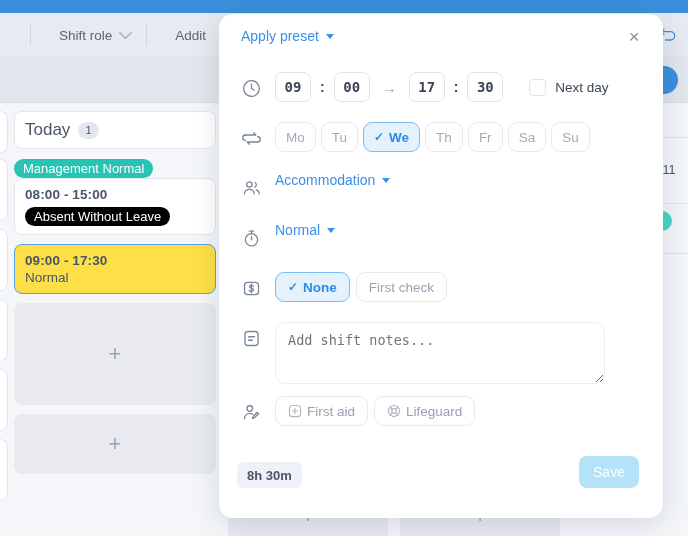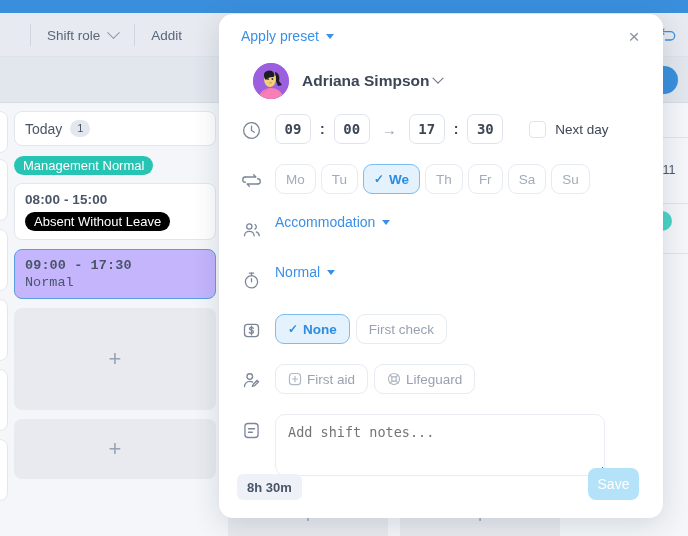--- a/index.html
+++ b/index.html
@@ -15,21 +15,21 @@
   .app-bg { position: absolute; inset: 0; background: #f4f6f9; }
   .topbar { position: absolute; left: 0; top: 0; width: 688px; height: 13px; background: #3a8fdd; }
   .toolbar {
     position: absolute; left: 0; top: 13px; width: 688px; height: 44px;
     background: #e7eaf0; border-bottom: 1px solid #dde1e8;
   }
   .toolbar-inner { display: flex; align-items: center; height: 44px; padding-left: 14px; }
   .tb-sep { width: 1px; height: 22px; background: #cfd5df; margin: 0 16px; }
   .tb-item {
     display: flex; align-items: center; gap: 9px;
-    font-size: 13.5px; color: #5a6678; white-space: nowrap;
+    font-size: 13.5px; color: #5a6678; white-space: nowrap; margin-left: 12px;
   }
   .chev {
     display: inline-block; width: 9px; height: 9px;
     border-right: 1.6px solid #8d97a8; border-bottom: 1.6px solid #8d97a8;
     transform: rotate(45deg) translate(-2px,-2px);
   }
   .tb-right { margin-left: auto; display:flex; align-items:center; padding-right: 10px; }
   .undo-ic { color: #3a8fdd; }
 
   .band {
@@ -46,25 +46,25 @@
   }
 
   .grid { position: absolute; left: 0; top: 103px; width: 688px; bottom: 0; }
   .day-col {
     position: absolute; left: 14px; top: 8px; width: 202px;
   }
   .card {
     background: #ffffff; border: 1px solid #e3e7ed; border-radius: 8px;
     padding: 8px 10px; margin-bottom: 9px;
   }
-  .card.sel { background: #c4b5fd; border: 1.5px solid #5b9ee0; font-family: Liberation Mono, monospace; }
+  .card.sel { background: #fde047; border: 1.5px solid #5b9ee0; }
   .card-time { font-size: 13.5px; font-weight: bold; color: #4a5567; letter-spacing: .1px; }
   .card-sub { font-size: 13.5px; color: #4a5567; margin-top: 2px; }
   .today-row { display: flex; align-items: center; gap: 8px; }
-  .today-lbl { font-size: 14px; color: #4a5567; }
+  .today-lbl { font-size: 17px; color: #4a5567; }
   .today-cnt {
     font-size: 11px; color: #4a5567; background: #e4e8ee;
     border-radius: 9px; padding: 1px 7px; line-height: 15px;
   }
   .tag {
     display: inline-block; border-radius: 11px; padding: 2px 9px;
     font-size: 13px; color: #ffffff; margin-top: 5px;
   }
   .tag.teal { background: #27c4b4; }
   .tag.pink { background: #000000; }
@@ -156,28 +156,28 @@
   .pill.chip { color: #98a2b1; }
   .pill.chip.on { color: #2f8ce0; }
 
   .lnk { font-size: 14px; color: #3a90e8; display: flex; align-items: center; gap: 7px; cursor: pointer; }
 
   .notes {
     width: 330px; height: 62px; border: 1px solid #e9edf3; border-radius: 10px;
     padding: 9px 12px; font-size: 13.5px; color: #a9b1bf; background: #fff;
   }
 
-  .m-foot { position: absolute; left: 0; bottom: 0; width: 444px; height: 52px; }
+  .m-foot { position: absolute; left: 0; bottom: 12px; width: 444px; height: 52px; }
   .dur {
     position: absolute; left: 18px; top: 8px; height: 26px;
     background: #eef2f8; border-radius: 6px; padding: 0 10px;
     display: flex; align-items: center; font-size: 13px; color: #4a5567; font-weight: bold;
   }
   .save {
-    position: absolute; right: 24px; top: 2px; width: 51px; height: 32px;
+    position: absolute; right: 24px; top: 2px; width: 60px; height: 32px;
     background: #b4e2f8; border-radius: 8px; border: none;
     color: #ffffff; font-size: 14px; font-family: "Liberation Sans", sans-serif;
     cursor: pointer;
   }
   svg { display: block; }
 </style>
 </head>
 <body>
 
 <div id="root">
@@ -223,21 +223,21 @@
 
       <div class="day-col">
 
         <div class="card">
           <div class="today-row">
             <span class="today-lbl">Today</span>
             <span class="today-cnt">1</span>
           </div>
         </div>
 
-        <div style="margin:-4px 0 8px 0">
+        <div style="margin:-4px 0 0 0">
           <span class="tag teal">Management Normal</span>
         </div>
 
         <div class="card">
           <div class="card-time">08:00 - 15:00</div>
           <span class="tag pink">Absent Without Leave</span>
         </div>
 
         <div class="card sel">
           <div class="card-time">09:00 - 17:30</div>
@@ -273,39 +273,20 @@
   <div class="modal">
 
     <div class="m-head">
       <div class="apply-preset">
         <span>Apply preset</span>
         <span class="caret-d"></span>
       </div>
       <div class="close-x">×</div>
     </div>
 
-    <div class="m-user">
-      <div class="avatar">
-        <svg width="36" height="36" viewBox="0 0 36 36">
-          <circle cx="18" cy="18" r="18" fill="#9b5fe0"></circle>
-          <path d="M6 36c0-7 5.4-11 12-11s12 4 12 11z" fill="#f77fb5"></path>
-          <path d="M22 9c4 1 5 5 4 9l3 4-4 1-2-5z" fill="#1d1d26"></path>
-          <ellipse cx="17" cy="16" rx="6" ry="8" fill="#f4cf7a"></ellipse>
-          <path d="M11 11c1-4 8-5 10-1 1 2 .5 4-1 4-3 0-6 1-7 3-1.5-1-2.4-4-2-6z" fill="#1d1d26"></path>
-          <circle cx="15" cy="16" r="0.9" fill="#2b2b33"></circle>
-          <circle cx="19.4" cy="16" r="0.9" fill="#2b2b33"></circle>
-          <path d="M16 19.5c.9.7 2 .7 2.9 0" stroke="#b98c3e" stroke-width=".8" fill="none"></path>
-          <path d="M10 30c2-3 4-4 6-4" stroke="#ef6aa6" stroke-width="1" fill="none"></path>
-        </svg>
-      </div>
-      <div style="display:flex;align-items:center">
-        <span class="uname">Adriana Simpson</span>
-        <span class="chev-sm"></span>
-      </div>
-    </div>
 
     <div class="rows">
 
       <div class="row">
         <div class="row-ic">
           <svg width="21" height="21" viewBox="0 0 24 24" fill="none" stroke="#7b8699" stroke-width="1.5">
             <circle cx="12" cy="12" r="9"></circle>
               <path d="M12 7v5l3.2 2" stroke-linecap="round"></path>
           </svg>
         </div>
@@ -408,20 +389,33 @@
             </div>
             <div class="pill wide chip">
               <span>First check</span>
             </div>
           </div>
       </div>
 
       <div class="row">
         <div class="row-ic">
           <svg width="21" height="21" viewBox="0 0 24 24" fill="none" stroke="#7b8699" stroke-width="1.5" stroke-linecap="round">
+            <rect x="4.5" y="4" width="15" height="16" rx="3.5"></rect>
+            <path d="M8.5 10h7"></path>
+              <path d="M8.5 14h4.5"></path>
+          </svg>
+        </div>
+        <div class="row-body">
+          <textarea class="notes" placeholder="Add shift notes..." style=""></textarea>
+        </div>
+      </div>
+
+      <div class="row">
+        <div class="row-ic">
+          <svg width="21" height="21" viewBox="0 0 24 24" fill="none" stroke="#7b8699" stroke-width="1.5" stroke-linecap="round">
             <circle cx="10" cy="7.5" r="3.2"></circle>
               <path d="M4 19c0-3.4 2.7-6 6-6 1.2 0 2.3.3 3.2.9"></path>
             <path d="M20 13.5 15.5 18l-2.3.6.7-2.2 4.4-4.4z"></path>
           </svg>
         </div>
         <div class="row-body" style="gap:6px" id="skills-body">
             <div class="pill wide chip">
               <span style="display: inline-block; line-height: 0;">
                 <svg width="14" height="14" viewBox="0 0 24 24" fill="none" stroke="#b0b8c5" stroke-width="2" stroke-linecap="round">
                   <rect x="2.5" y="2.5" width="19" height="19" rx="5"></rect>
@@ -435,33 +429,20 @@
                 <svg width="14" height="14" viewBox="0 0 24 24" fill="none" stroke="#b0b8c5" stroke-width="2">
                   <circle cx="12" cy="12" r="9.5"></circle>
                   <circle cx="12" cy="12" r="4"></circle>
                   <path d="M5.2 5.2 9 9M19 5.2 15 9M5.2 19 9 15M19 19 15 15" stroke-linecap="round"></path>
                 </svg>
               </span>
               <span>Lifeguard</span>
             </div>
           </div>
       </div>
-
-      <div class="row">
-        <div class="row-ic">
-          <svg width="21" height="21" viewBox="0 0 24 24" fill="none" stroke="#7b8699" stroke-width="1.5" stroke-linecap="round">
-            <rect x="4.5" y="4" width="15" height="16" rx="3.5"></rect>
-            <path d="M8.5 10h7"></path>
-              <path d="M8.5 14h4.5"></path>
-          </svg>
-        </div>
-        <div class="row-body">
-          <textarea class="notes" placeholder="Add shift notes..." style=""></textarea>
-        </div>
-      </div>
     </div>
 
     <div class="m-foot">
       <div class="dur">8h 30m</div>
       <button class="save">Save</button>
     </div>
   </div>
 </div>
 
 </body></html>

